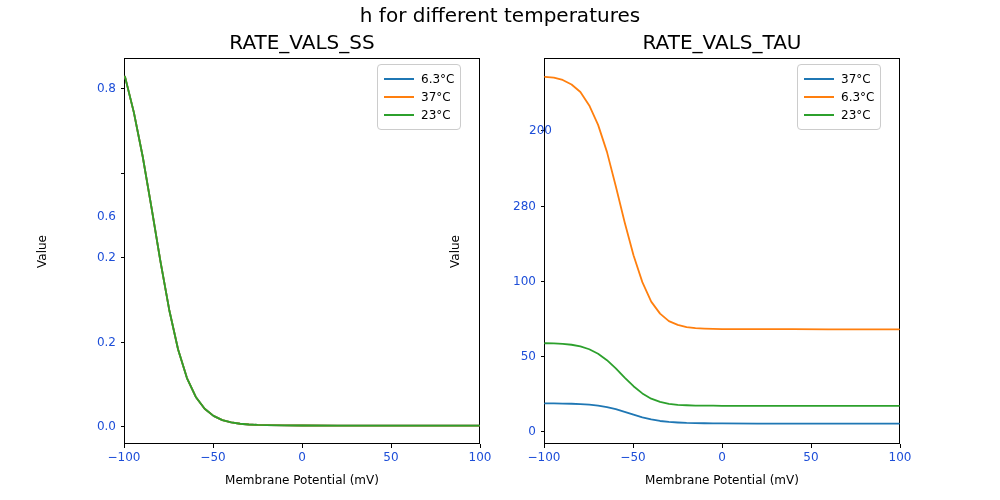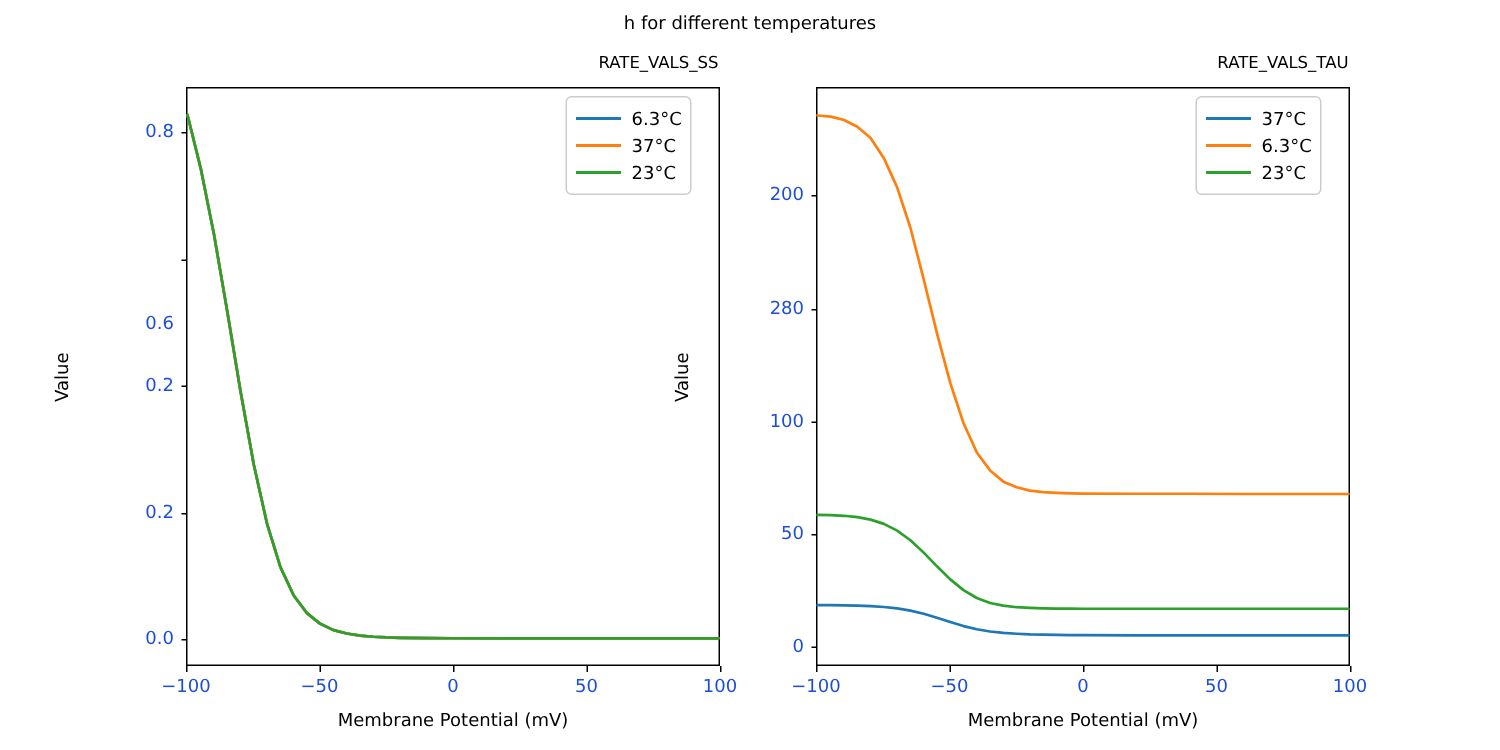--- a/index.html
+++ b/index.html
@@ -20,37 +20,37 @@
     width: 1000px;
     height: 500px;
     background: #ffffff;
   }
   .suptitle {
     position: absolute;
     top: 6px;
     left: 0;
     width: 1000px;
     text-align: center;
-    font-size: 12px;
+    font-size: 20px;
     color: #000;
     line-height: 18px;
   }
   .axes {
     position: absolute;
     box-sizing: border-box;
     border: 1.0px solid #000000;
     background: transparent;
   }
   .ax-title {
     position: absolute;
     left: 0;
     width: 100%;
     top: -26px;
-    text-align: right;
-    font-size: 11px;
+    text-align: center;
+    font-size: 20px;
     color: #000;
     line-height: 18px;
   }
   .plotsvg {
     position: absolute;
     left: 0;
     top: 0;
     width: 100%;
     height: 100%;
     display: block;
@@ -188,21 +188,21 @@
   <div id="ticks-right">
       <div class="tick-mark" style="left: 540.5px; top: 431.354px; width: 3.5px; height: 1px;"></div>
       <div class="tick-label ytick-label" style="left: 472px; width: 64px; top: 431.354px;">0</div>
       <div class="tick-mark" style="left: 540.5px; top: 356.081px; width: 3.5px; height: 1px;"></div>
       <div class="tick-label ytick-label" style="left: 472px; width: 64px; top: 356.081px;">50</div>
       <div class="tick-mark" style="left: 540.5px; top: 280.808px; width: 3.5px; height: 1px;"></div>
       <div class="tick-label ytick-label" style="left: 472px; width: 64px; top: 280.808px;">100</div>
       <div class="tick-mark" style="left: 540.5px; top: 205.535px; width: 3.5px; height: 1px;"></div>
       <div class="tick-label ytick-label" style="left: 472px; width: 64px; top: 205.535px;">280</div>
       <div class="tick-mark" style="left: 540.5px; top: 130.262px; width: 3.5px; height: 1px;"></div>
-      <div class="tick-label ytick-label" style="left: 472px; width: 64px; top: 130.262px;">200</div>
+      <div class="tick-label ytick-label" style="left: 488px; width: 64px; top: 130.262px;">200</div>
       <div class="tick-mark" style="left: 544px; top: 444px; width: 1px; height: 3.5px;"></div>
       <div class="tick-label xtick-label" style="left: 544px; top: 451px;">−100</div>
       <div class="tick-mark" style="left: 633px; top: 444px; width: 1px; height: 3.5px;"></div>
       <div class="tick-label xtick-label" style="left: 633px; top: 451px;">−50</div>
       <div class="tick-mark" style="left: 722px; top: 444px; width: 1px; height: 3.5px;"></div>
       <div class="tick-label xtick-label" style="left: 722px; top: 451px;">0</div>
       <div class="tick-mark" style="left: 811px; top: 444px; width: 1px; height: 3.5px;"></div>
       <div class="tick-label xtick-label" style="left: 811px; top: 451px;">50</div>
       <div class="tick-mark" style="left: 900px; top: 444px; width: 1px; height: 3.5px;"></div>
       <div class="tick-label xtick-label" style="left: 900px; top: 451px;">100</div>

